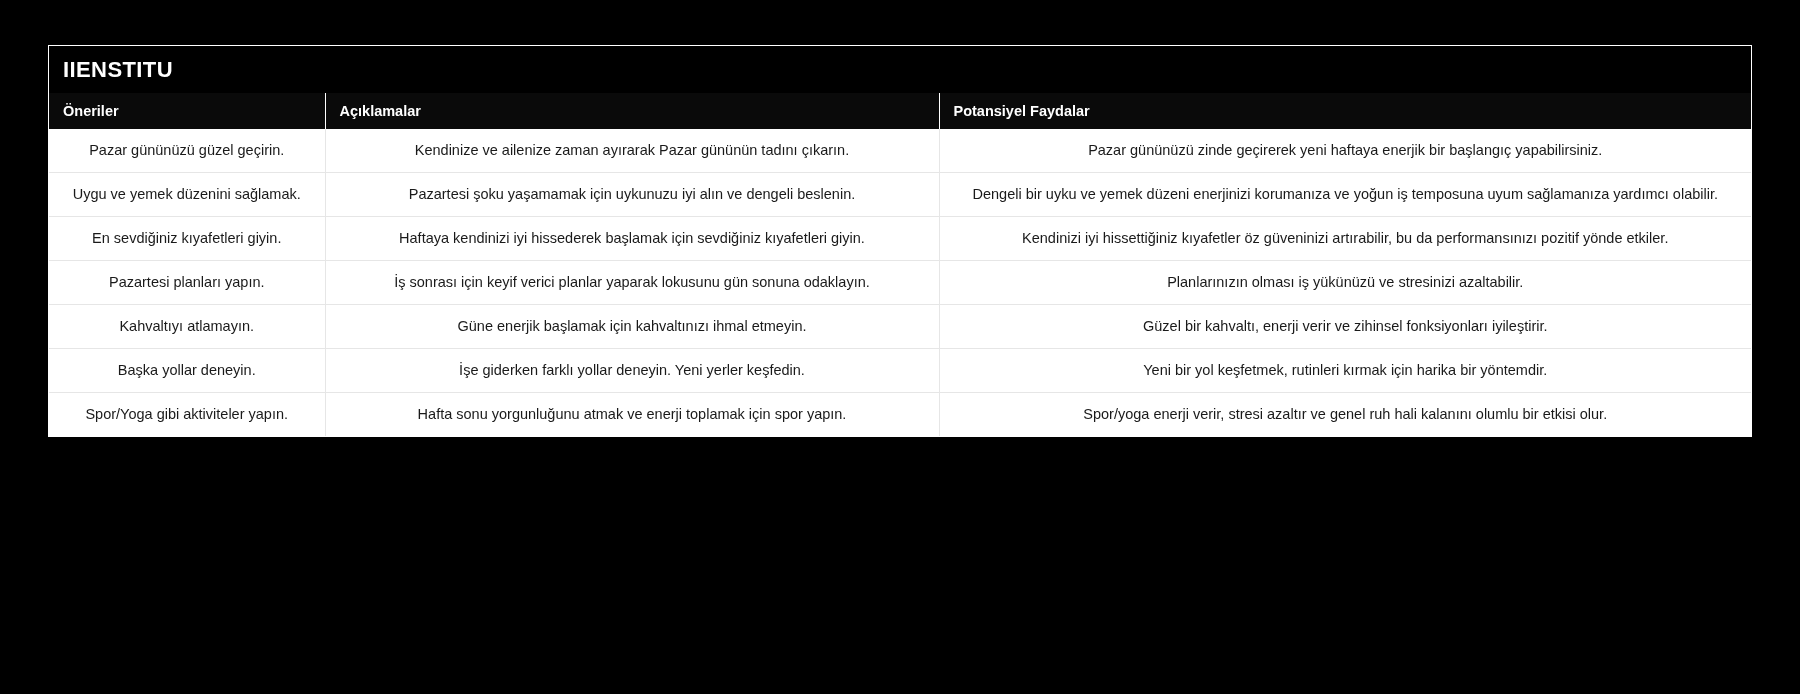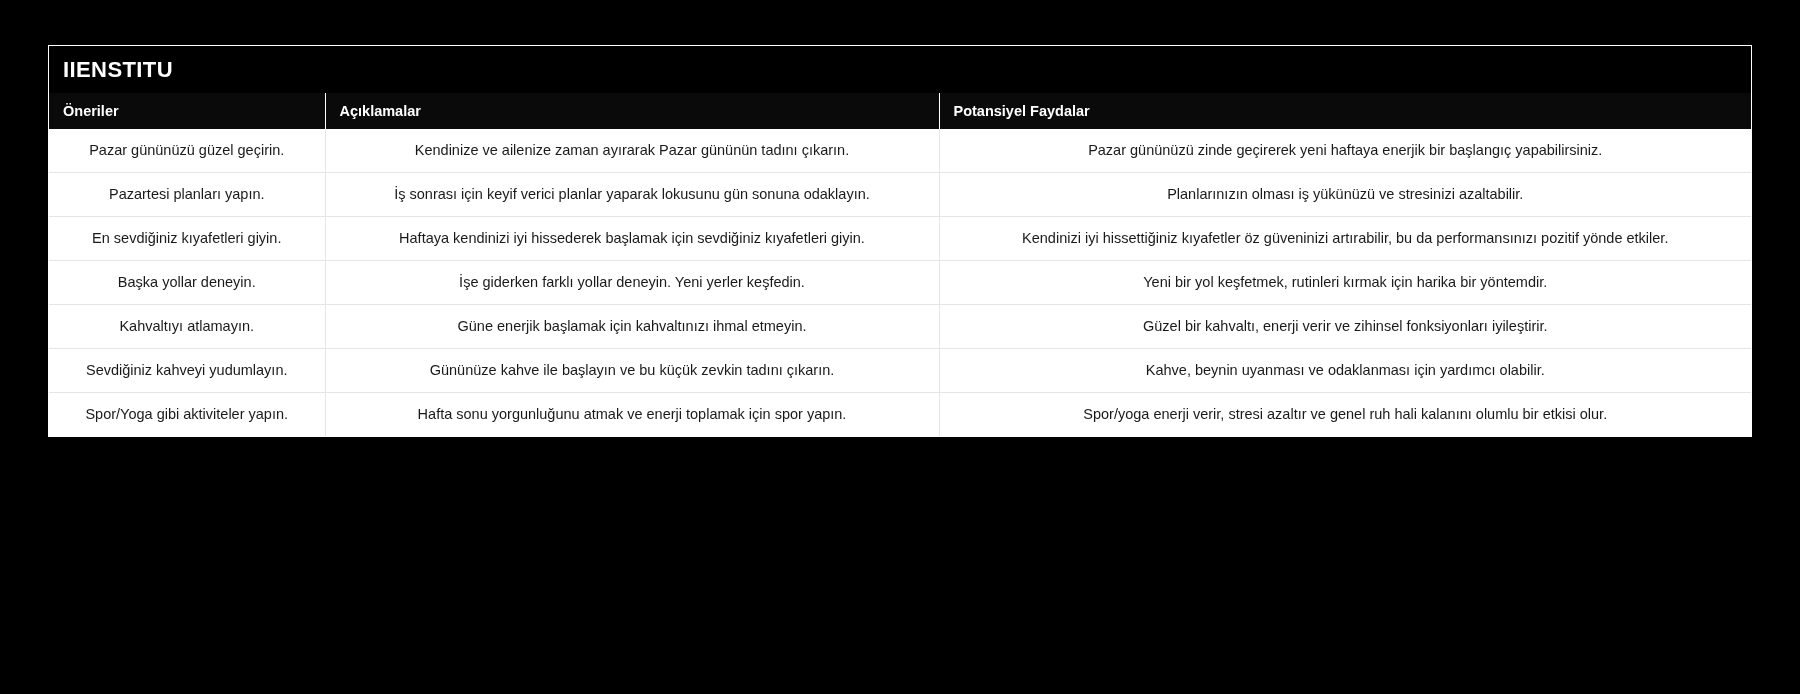--- a/index.html
+++ b/index.html
@@ -123,43 +123,43 @@
           <th>Potansiyel Faydalar</th>
         </tr>
       </thead>
       <tbody>
         <tr>
           <td>Pazar gününüzü güzel geçirin.</td>
           <td>Kendinize ve ailenize zaman ayırarak Pazar gününün tadını çıkarın.</td>
           <td>Pazar gününüzü zinde geçirerek yeni haftaya enerjik bir başlangıç yapabilirsiniz.</td>
         </tr>
         <tr>
-          <td>Pazartesi planları yapın.</td>
-          <td>İş sonrası için keyif verici planlar yaparak lokusunu gün sonuna odaklayın.</td>
-          <td>Planlarınızın olması iş yükünüzü ve stresinizi azaltabilir.</td>
+          <td>Uygu ve yemek düzenini sağlamak.</td>
+          <td>Pazartesi şoku yaşamamak için uykunuzu iyi alın ve dengeli beslenin.</td>
+          <td>Dengeli bir uyku ve yemek düzeni enerjinizi korumanıza ve yoğun iş temposuna uyum sağlamanıza yardımcı olabilir.</td>
         </tr>
         <tr>
           <td>En sevdiğiniz kıyafetleri giyin.</td>
           <td>Haftaya kendinizi iyi hissederek başlamak için sevdiğiniz kıyafetleri giyin.</td>
           <td>Kendinizi iyi hissettiğiniz kıyafetler öz güveninizi artırabilir, bu da performansınızı pozitif yönde etkiler.</td>
         </tr>
         <tr>
-          <td>Başka yollar deneyin.</td>
-          <td>İşe giderken farklı yollar deneyin. Yeni yerler keşfedin.</td>
-          <td>Yeni bir yol keşfetmek, rutinleri kırmak için harika bir yöntemdir.</td>
+          <td>Pazartesi planları yapın.</td>
+          <td>İş sonrası için keyif verici planlar yaparak lokusunu gün sonuna odaklayın.</td>
+          <td>Planlarınızın olması iş yükünüzü ve stresinizi azaltabilir.</td>
         </tr>
         <tr>
           <td>Kahvaltıyı atlamayın.</td>
           <td>Güne enerjik başlamak için kahvaltınızı ihmal etmeyin.</td>
           <td>Güzel bir kahvaltı, enerji verir ve zihinsel fonksiyonları iyileştirir.</td>
         </tr>
         <tr>
-          <td>Sevdiğiniz kahveyi yudumlayın.</td>
-          <td>Gününüze kahve ile başlayın ve bu küçük zevkin tadını çıkarın.</td>
-          <td>Kahve, beynin uyanması ve odaklanması için yardımcı olabilir.</td>
+          <td>Başka yollar deneyin.</td>
+          <td>İşe giderken farklı yollar deneyin. Yeni yerler keşfedin.</td>
+          <td>Yeni bir yol keşfetmek, rutinleri kırmak için harika bir yöntemdir.</td>
         </tr>
         <tr>
           <td>Spor/Yoga gibi aktiviteler yapın.</td>
           <td>Hafta sonu yorgunluğunu atmak ve enerji toplamak için spor yapın.</td>
           <td>Spor/yoga enerji verir, stresi azaltır ve genel ruh hali kalanını olumlu bir etkisi olur.</td>
         </tr>
       </tbody>
     </table>
 
   </div>

